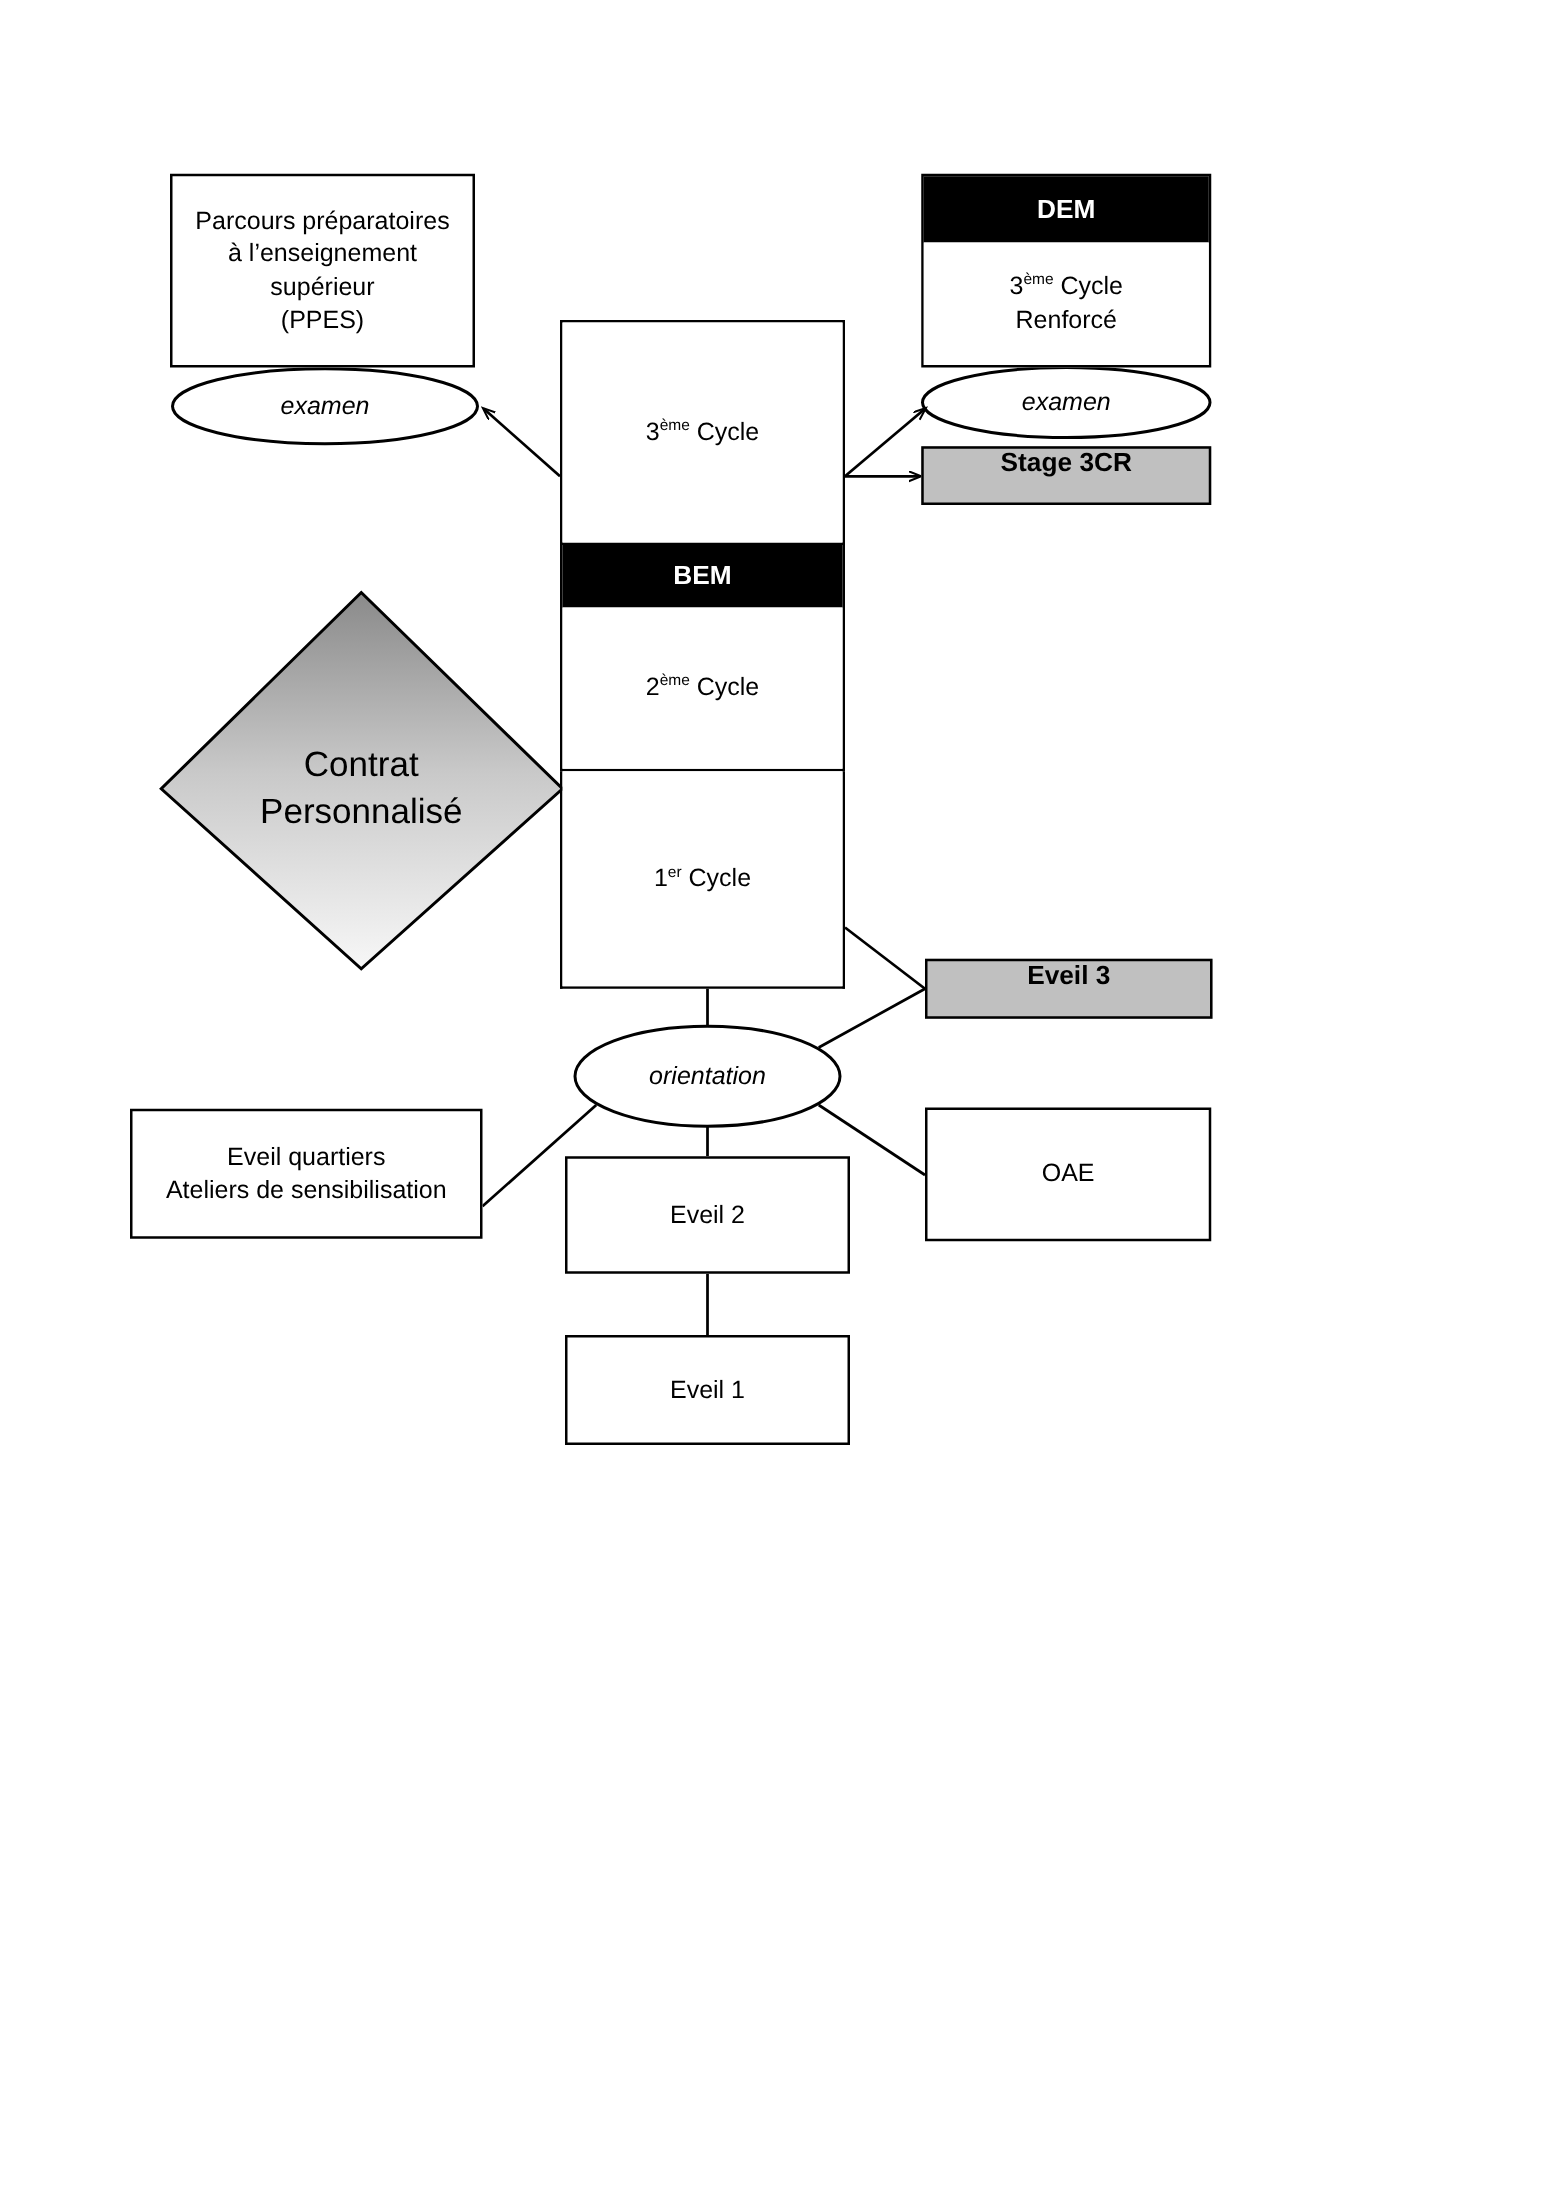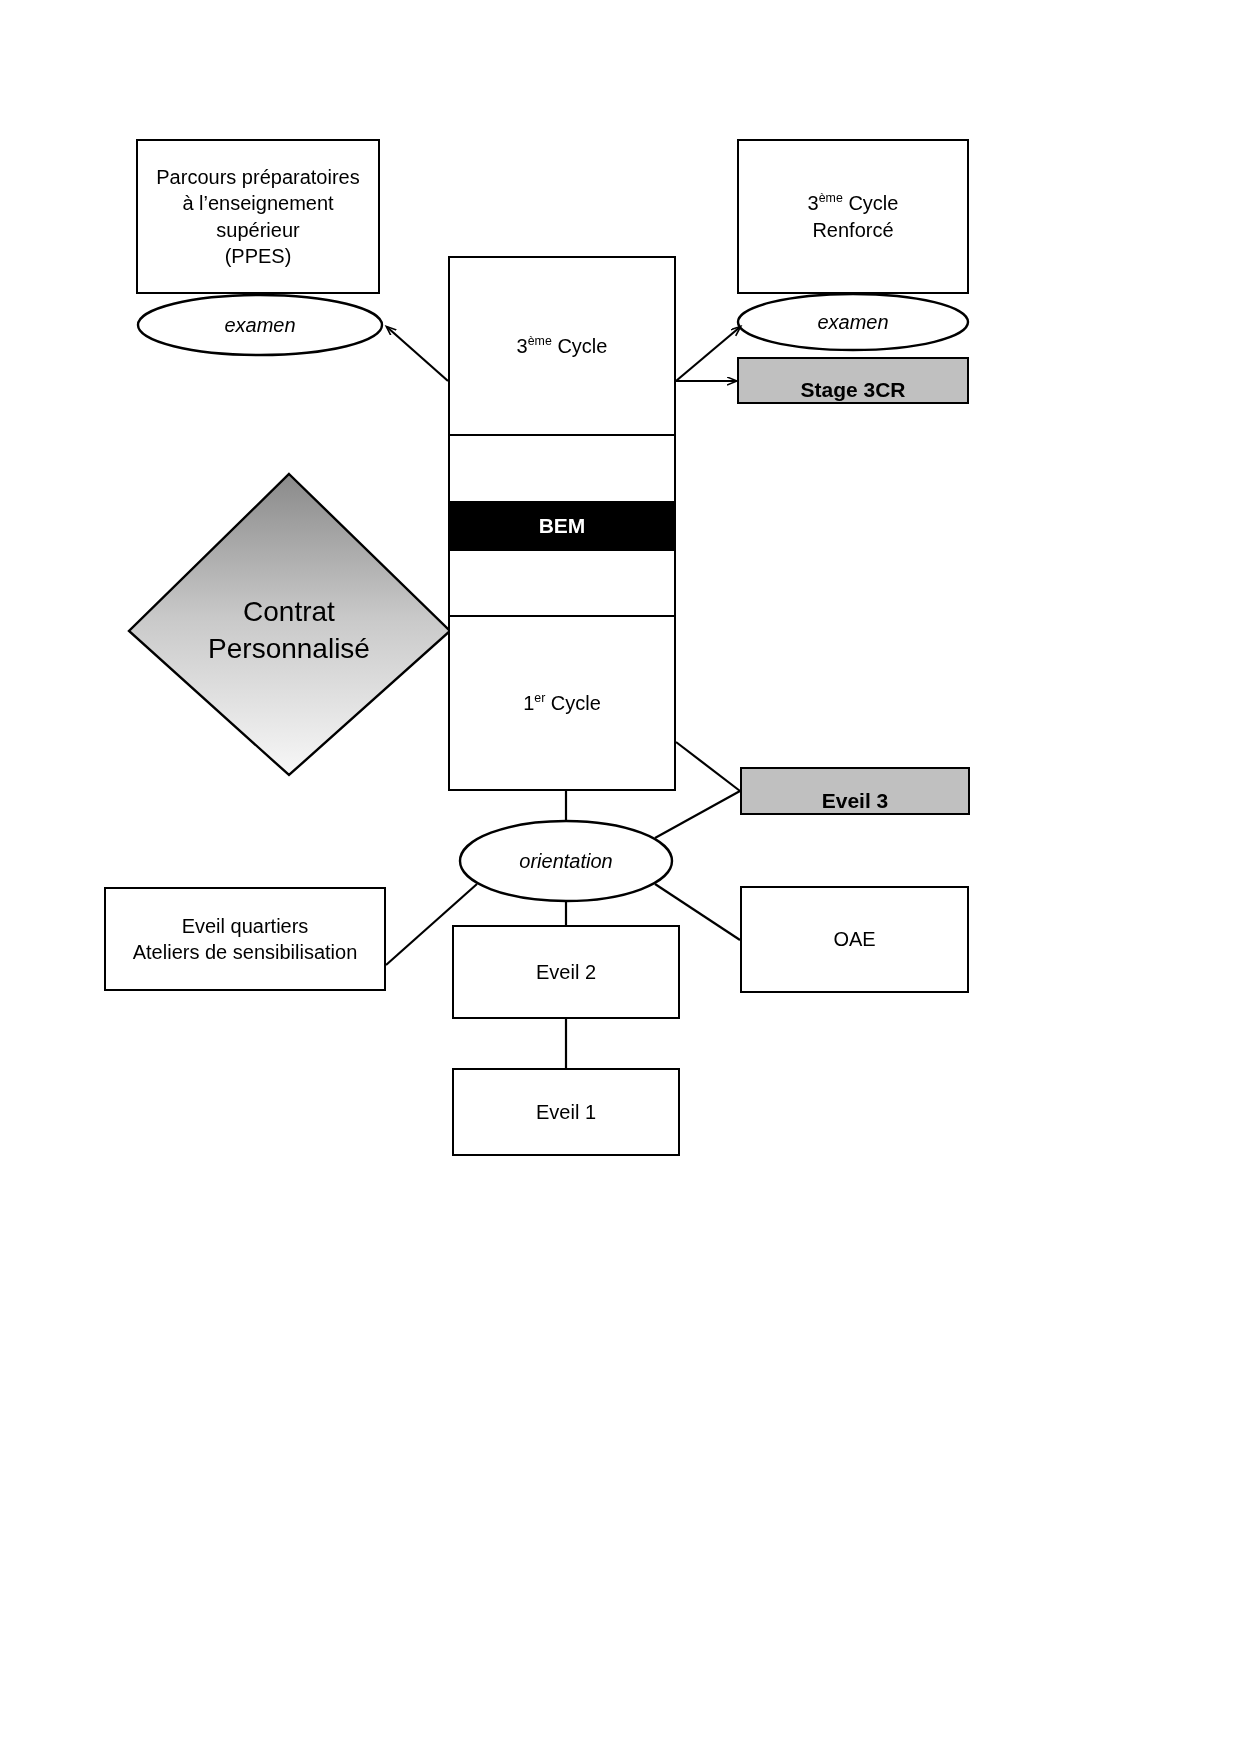--- a/index.html
+++ b/index.html
@@ -62,21 +62,21 @@
     width: 100%;
     white-space: pre-line;
   }
   .gray-box {
     background: #c0c0c0;
     border: 2px solid #000000;
     font-weight: bold;
     font-size: 21px;
     display: flex;
     align-items: center;
-    justify-content: flex-end;
+    justify-content: flex-start;
   }
   .ellipse-label {
     position: absolute;
     display: flex;
     align-items: center;
     justify-content: center;
     font-style: italic;
     font-size: 20px;
     pointer-events: none;
   }
@@ -149,38 +149,42 @@
 </svg>
 
 <div class="node boxed" style="left:136px; top:139px; width:244px; height:155px;">
   <div class="plain-text">Parcours préparatoires
 à l’enseignement
 supérieur
 (PPES)</div>
 </div>
 
 <div class="node boxed" style="left:737px; top:139px; width:232px; height:155px; padding:0;">
+  <div class="hdr" style="height:53px; flex:0 0 53px;">DEM</div>
   <div class="body-cell">
     <span style="display:block; line-height:1.35;">
       <span><span>3</span><sup>ème</sup><span> Cycle</span></span><br>
       <span>Renforcé</span>
     </span>
   </div>
 </div>
 
 <div class="stack" style="left:448px; top:256px; width:228px; height:535px; border:none; background:none;">
 
   <div class="node boxed" style="position:absolute; left:0; top:0; width:228px; height:180px;">
     <div class="body-cell">
       <span><span>3</span><sup>ème</sup><span> Cycle</span></span>
     </div>
   </div>
 
   <div class="node boxed" style="position:absolute; left:0; top:180px; width:228px; height:181px; border-top:none;">
     <div class="hdr" style="height:50px; flex:0 0 50px;">BEM</div>
+    <div class="body-cell">
+      <span><span>2</span><sup>ème</sup><span> Cycle</span></span>
+    </div>
   </div>
 
   <div class="node boxed" style="position:absolute; left:0; top:361px; width:228px; height:174px; border-top:none;">
     <div class="body-cell">
       <span><span>1</span><sup>er</sup><span> Cycle</span></span>
     </div>
   </div>
 </div>
 
 <div class="node gray-box" style="left:737px; top:357px; width:232px; height:47px;">

